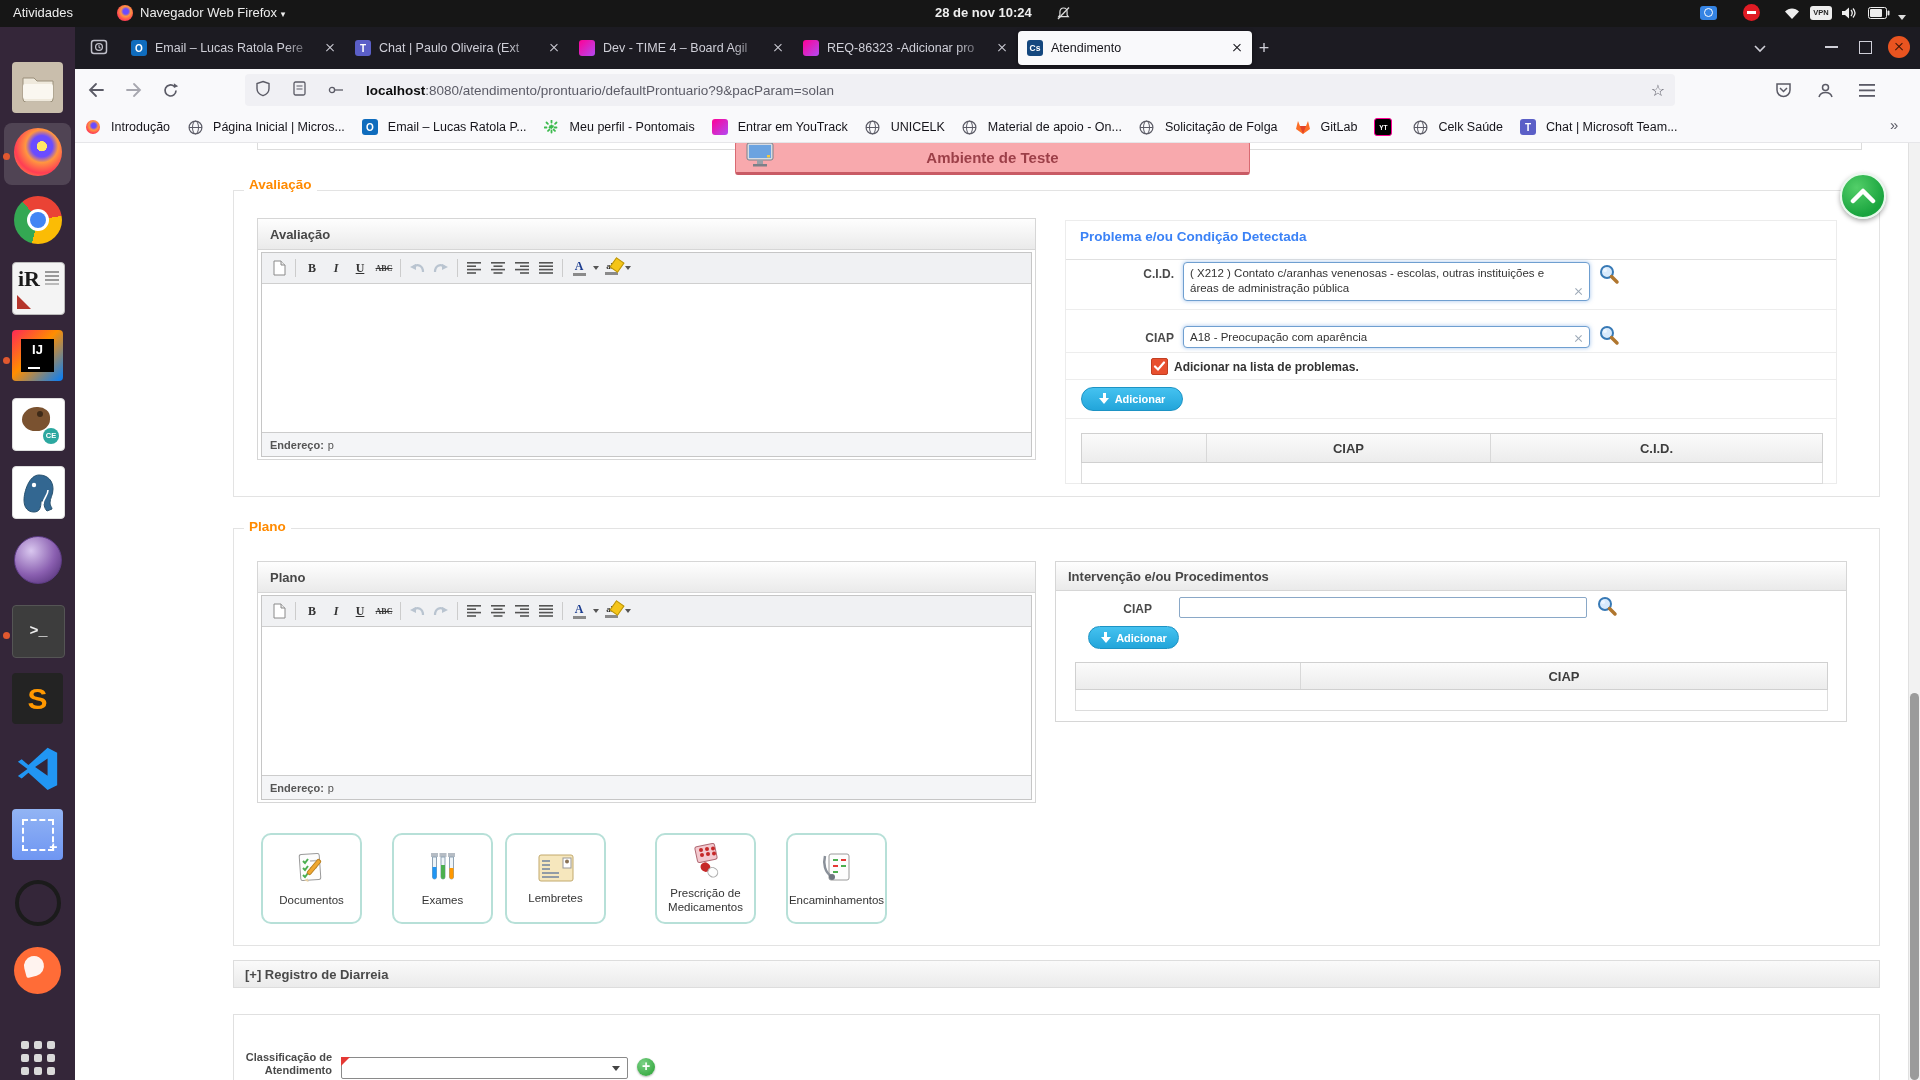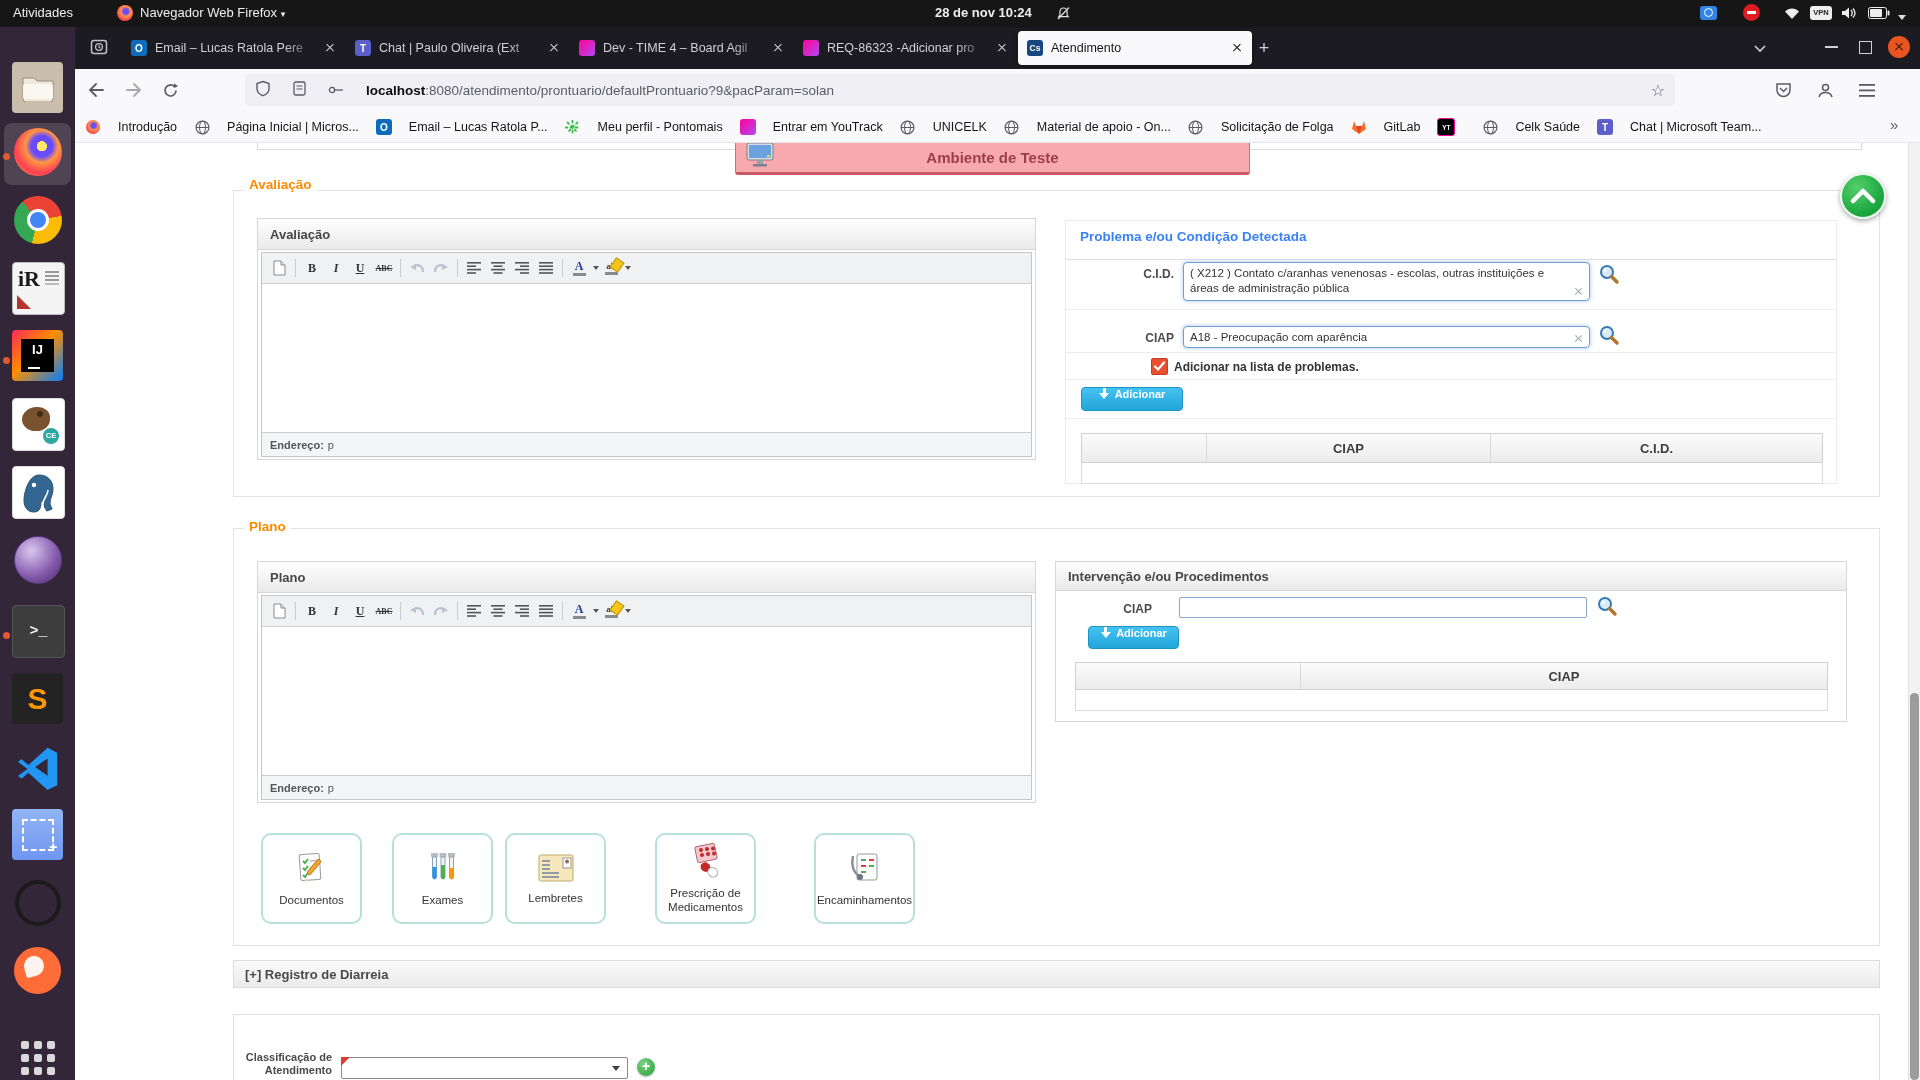--- a/index.html
+++ b/index.html
@@ -31,21 +31,21 @@
   .xico::before,.xico::after{content:"";position:absolute;left:4px;top:8.4px;width:10px;height:1.4px;background:currentColor;}
   .xico::before{transform:rotate(45deg);} .xico::after{transform:rotate(-45deg);}
   #navbar{position:absolute;left:75px;top:69px;width:1845px;height:43px;background:#f9f9fb;
     border-bottom:1px solid #e4e4e7;z-index:30;}
   #urlbar{position:absolute;left:170px;top:5px;width:1410px;height:32px;background:#f0f0f4;border-radius:4px;
     display:flex;align-items:center;padding:0 10px;gap:22px;font-size:13.5px;color:#15141a;justify-content:flex-end;}
   .navico{position:absolute;top:8px;width:26px;height:26px;display:flex;align-items:center;justify-content:center;border-radius:4px;}
   #bmbar{position:absolute;left:75px;top:112px;width:1845px;height:30px;background:#f9f9fb;
     border-bottom:1px solid #e6e6e9;z-index:30;}
   #bmrow{position:absolute;left:10px;top:0;height:30px;display:flex;align-items:center;}
-  .bm{display:flex;align-items:center;gap:17px;font-size:12.5px;color:#15141a;margin-right:17px;white-space:nowrap;}
+  .bm{display:flex;align-items:center;gap:10px;font-size:12.5px;color:#15141a;margin-right:17px;white-space:nowrap;}
   .bmi{width:16px;height:16px;border-radius:3px;flex:0 0 auto;display:flex;align-items:center;justify-content:center;}
   
   .phead{height:30px;background:linear-gradient(#fefefe,#eaeaea);border-bottom:1px solid #d6d6d6;
     display:flex;align-items:center;padding:0 12px;font-weight:bold;font-size:13px;color:#474747;}
   .panel{position:absolute;background:#fff;border:1px solid #d6d6d6;box-sizing:border-box;}
   .fieldset{position:absolute;border:1px solid #e3e3e3;box-sizing:border-box;}
   .legend{position:absolute;background:#fff;padding:0 5px;font-weight:bold;font-size:13.5px;color:#ff8a00;z-index:2;}
   .editor{position:absolute;left:3px;right:3px;top:33px;bottom:2px;border:1px solid #c6c6c6;
     display:flex;flex-direction:column;}
   .etoolbar{height:30px;background:#f0f1f3;border-bottom:1px solid #cfcfcf;display:flex;align-items:center;padding:0 5px;}
@@ -57,22 +57,22 @@
   .econtent{flex:1;background:#fff;}
   .estatus{height:23px;background:#f4f5f7;border-top:1px solid #ccc;display:flex;align-items:center;
     padding:0 8px;font-size:11px;color:#555;gap:4px;}
   .flabel{position:absolute;font-weight:bold;font-size:12px;color:#4a4a4a;text-align:right;}
   .bluefield{position:absolute;background:#fff;border:1px solid #6f9fd0;border-radius:4px;
     box-shadow:0 0 4px rgba(90,150,220,.55);font-size:11.5px;color:#333;box-sizing:border-box;}
   .clrx{position:absolute;width:10px;height:10px;}
   .clrx::before,.clrx::after{content:"";position:absolute;left:0;top:4.3px;width:9px;height:1.3px;background:#9aa7b5;}
   .clrx::before{transform:rotate(45deg);} .clrx::after{transform:rotate(-45deg);}
   .sep{position:absolute;left:0;width:100%;height:1px;background:#ededed;}
-  .bluebtn{position:absolute;background:linear-gradient(#45c2f0,#22a5da);border:1px solid #1d93c4;border-radius:4px;
-    color:#fff;font-weight:bold;font-size:11px;display:flex;justify-content:center;gap:5px;box-sizing:border-box;}
+  .bluebtn{position:absolute;background:linear-gradient(#45c2f0,#22a5da);border:1px solid #1d93c4;border-radius:12px;
+    color:#fff;font-weight:bold;font-size:11px;display:flex;align-items:center;justify-content:center;gap:5px;box-sizing:border-box;}
   .thead{display:flex;background:linear-gradient(#fbfbfb,#ececec);border:1px solid #d0d0d0;box-sizing:border-box;}
   .th{border-right:1px solid #d8d8d8;display:flex;align-items:center;justify-content:center;
     font-weight:bold;font-size:13px;color:#3d3d3d;}
   .tbody{background:#fff;border:1px solid #dcdcdc;border-top:none;box-sizing:border-box;}
   .abtn{position:absolute;width:101px;height:91px;border:2px solid #b7e0d8;border-radius:10px;background:#fff;
     display:flex;flex-direction:column;align-items:center;justify-content:center;gap:5px;
     font-size:11.5px;color:#333;text-align:center;line-height:1.15;box-sizing:border-box;}
   .graybar{position:absolute;height:28px;background:linear-gradient(#fafafa,#ebebeb);border:1px solid #ddd;
     box-sizing:border-box;display:flex;align-items:center;padding:0 11px;font-weight:bold;font-size:13px;color:#4a4a4a;}
   .downarr{display:inline-block;width:11px;height:12px;position:relative;}
@@ -818,21 +818,21 @@
             <circle cx="26" cy="10.5" r="2"></circle>
           </g>
           <g transform="rotate(35 21 26)">
             <rect x="12" y="22" width="10" height="9" rx="4.5" fill="#c62828"></rect>
             <rect x="21" y="22" width="10" height="9" rx="4.5" fill="#fdfdfd" stroke="#aaa"></rect>
           </g>
         </svg>
     </span>
     <span>Prescrição de Medicamentos</span>
   </div>
-  <div class="abtn" style="left:786px;top:833px;margin-left:28px;">
+  <div class="abtn" style="left:786px;top:833px;">
     <span>
       <svg width="36" height="36" viewBox="0 0 36 36">
           <rect x="10" y="4" width="20" height="26" rx="2" fill="#fdfdfd" stroke="#9a9a9a"></rect>
           <g stroke-width="2">
             <line x1="14" y1="10" x2="19" y2="10" stroke="#4caf50"></line>
             <line x1="22" y1="10" x2="27" y2="10" stroke="#e53935"></line>
             <line x1="14" y1="16" x2="19" y2="16" stroke="#e53935"></line>
             <line x1="22" y1="16" x2="27" y2="16" stroke="#4caf50"></line>
             <line x1="14" y1="22" x2="19" y2="22" stroke="#4caf50"></line>
           </g>

